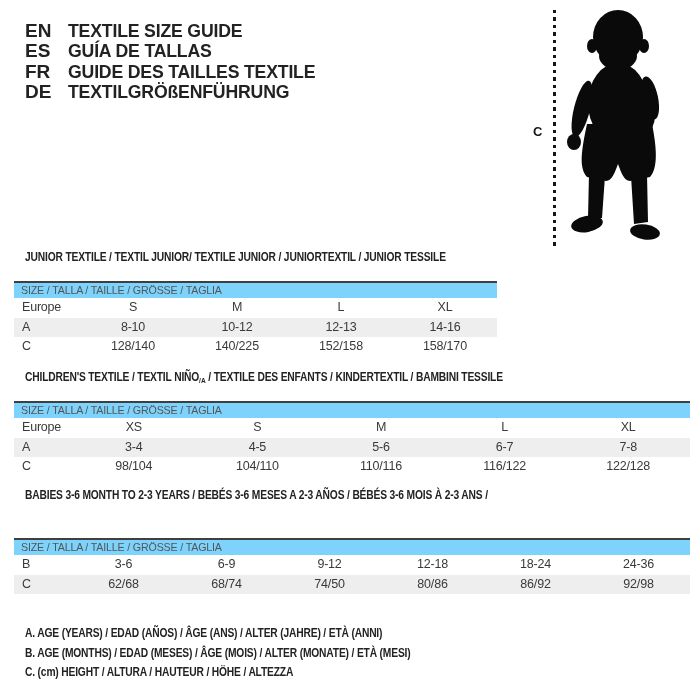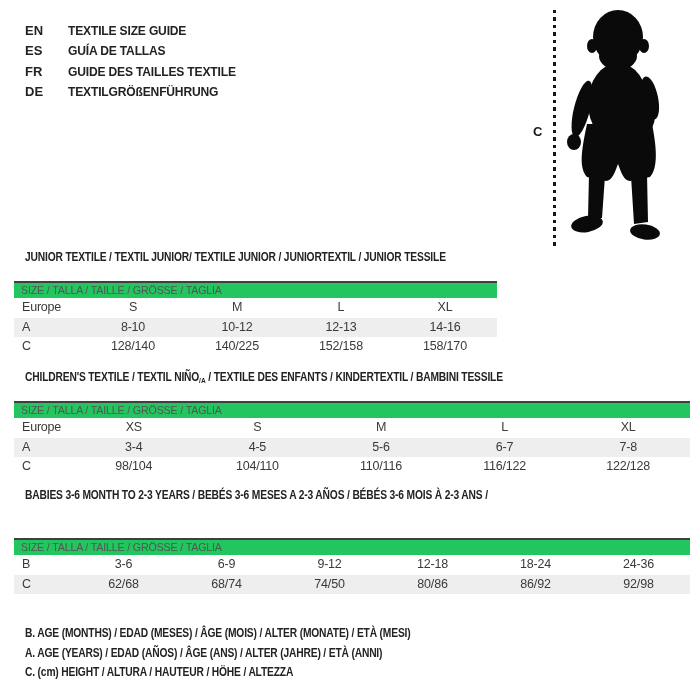--- a/index.html
+++ b/index.html
@@ -19,36 +19,36 @@
   }
   .cond-sm {
     display: inline-block;
     transform: scaleX(0.93);
     transform-origin: 0 50%;
     white-space: nowrap;
     letter-spacing: -0.2px;
   }
   
   .lang-block { position: absolute; left: 25px; top: 21px; }
-  .lang-row { height: 20.3px; line-height: 20.3px; font-size: 13px; font-weight: bold; color: #222; }
+  .lang-row { height: 20.3px; line-height: 20.3px; font-size: 19px; font-weight: bold; color: #222; }
   .lang-code { display: inline-block; width: 43px; vertical-align: top; }
   
   .dash-line {
     position: absolute; left: 553px; top: 10px; width: 3px; height: 237px;
     background: repeating-linear-gradient(180deg, #161616 0 3.5px, transparent 3.5px 7.5px);
   }
   .fig-label { position: absolute; left: 533px; top: 124px; font-size: 13px; font-weight: bold; color: #161616; }
   .silhouette { position: absolute; left: 560px; top: 6px; }
   
   .sec-title { position: absolute; left: 25px; font-size: 12.5px; font-weight: bold; color: #222; line-height: 18.5px; }
   .sub { font-size: 8px; vertical-align: -2px; letter-spacing: 0; }
   
   .tbl { position: absolute; left: 14px; }
   .size-bar {
-    height: 17px; background: #22c55e; border-top: 2px solid #3f3f3f;
+    height: 17px; background: #7dd3fc; border-top: 2px solid #3f3f3f;
     line-height: 15px; padding-left: 7px; font-size: 11.5px; color: #555;
   }
   table { border-collapse: collapse; table-layout: fixed; width: 100%; }
   td {
     height: 19.5px; line-height: 19.5px; font-size: 12.5px; color: #3a3a3a;
     text-align: center; padding: 0; letter-spacing: -0.2px;
     white-space: nowrap; overflow: hidden; margin-left: 34px;
   }
   td.lbl { text-align: left; padding-left: 8px; }
   tr:nth-child(even) { background: #eeeeee; }
@@ -216,18 +216,18 @@
         <td>74/50</td>
         <td>80/86</td>
         <td>86/92</td>
         <td>92/98</td>
       </tr>
     </tbody>
       </table>
   </div>
 
   <div class="notes">
+    <div class="note-line"><span class="cond">A. AGE (YEARS) / EDAD (AÑOS) / ÂGE (ANS) / ALTER (JAHRE) / ETÀ (ANNI)</span></div>
     <div class="note-line"><span class="cond">B. AGE (MONTHS) / EDAD (MESES) / ÂGE (MOIS) / ALTER (MONATE) / ETÀ (MESI)</span></div>
-    <div class="note-line"><span class="cond">A. AGE (YEARS) / EDAD (AÑOS) / ÂGE (ANS) / ALTER (JAHRE) / ETÀ (ANNI)</span></div>
     <div class="note-line"><span class="cond">C. (cm) HEIGHT / ALTURA / HAUTEUR / HÖHE / ALTEZZA</span></div>
   </div>
 
 </div>
 
 </body></html>

